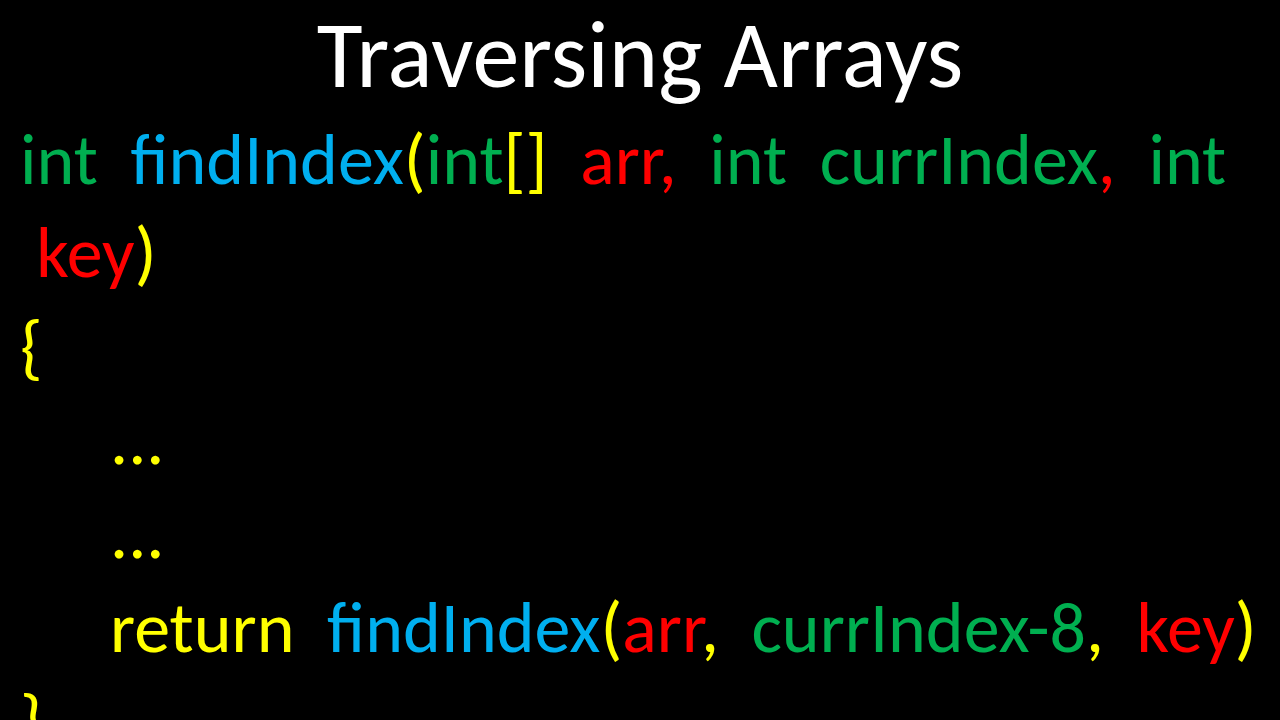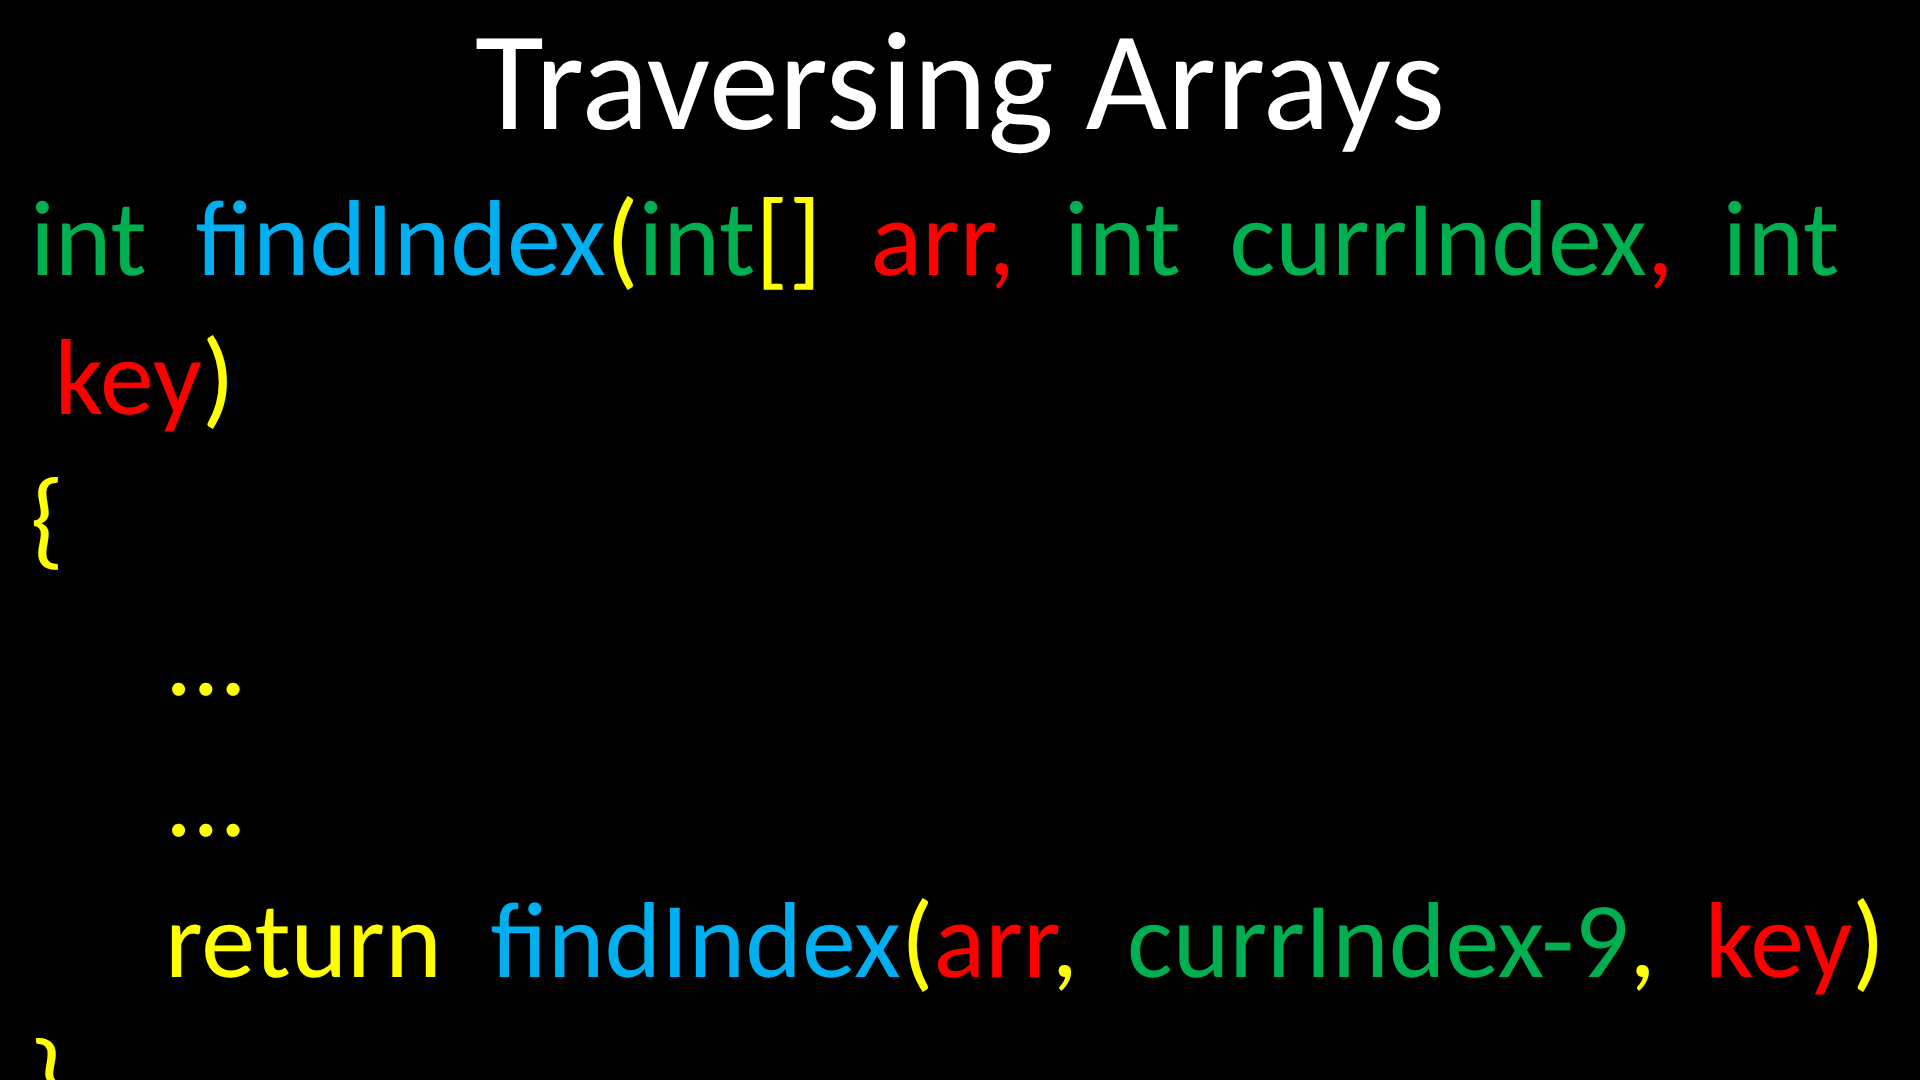--- a/index.html
+++ b/index.html
@@ -65,21 +65,21 @@
   </div>
 
   <div>
     <span class="indent tok-dots">...</span>
   </div>
 
   <div>
     <span class="indent">
       <span class="tok-ret">return</span>
       <span>&nbsp;</span><span class="tok-func">findIndex</span><span class="tok-paren">(</span><span class="tok-arr">arr</span><span class="tok-comma2">,</span>
-      <span>&nbsp;</span><span class="tok-curr">currIndex-9</span><span class="tok-comma2">,</span>
+      <span>&nbsp;</span><span class="tok-curr">currIndex-8</span><span class="tok-comma2">,</span>
       <span>&nbsp;</span><span class="tok-key">key</span><span class="tok-paren">)</span>
     </span>
   </div>
 
   <div>
     <span class="tok-brace">}</span>
   </div>
 
 </div>
 

